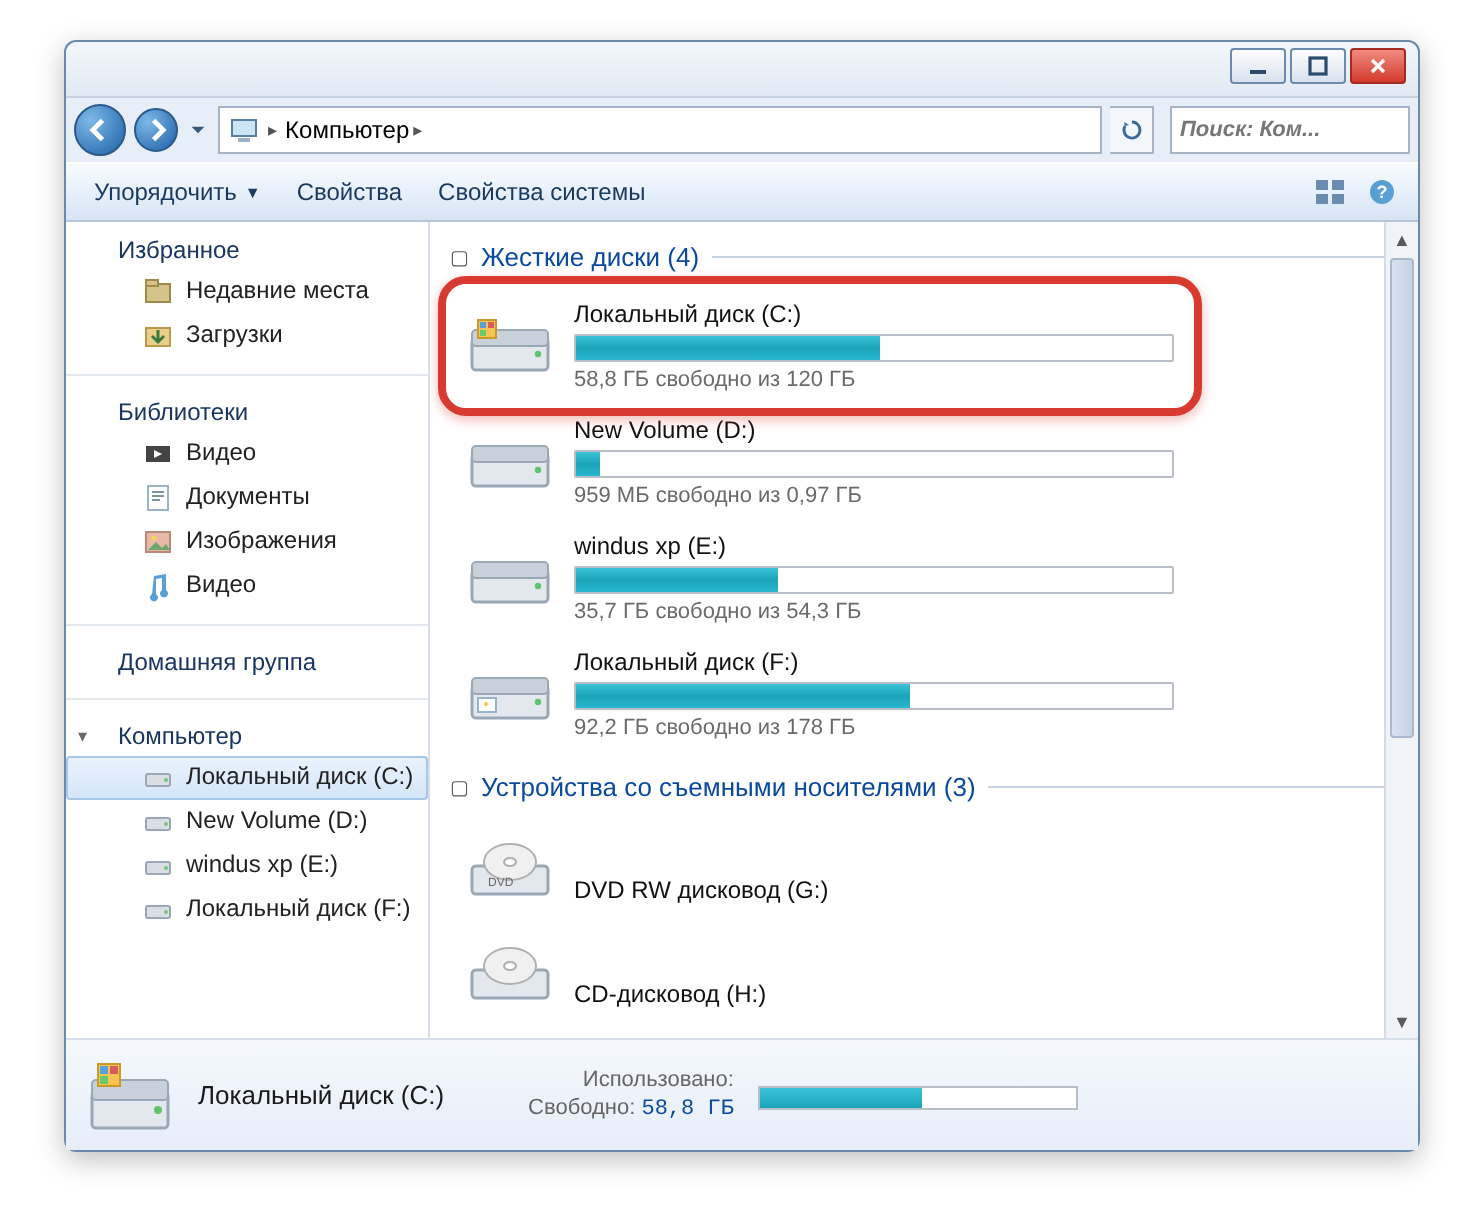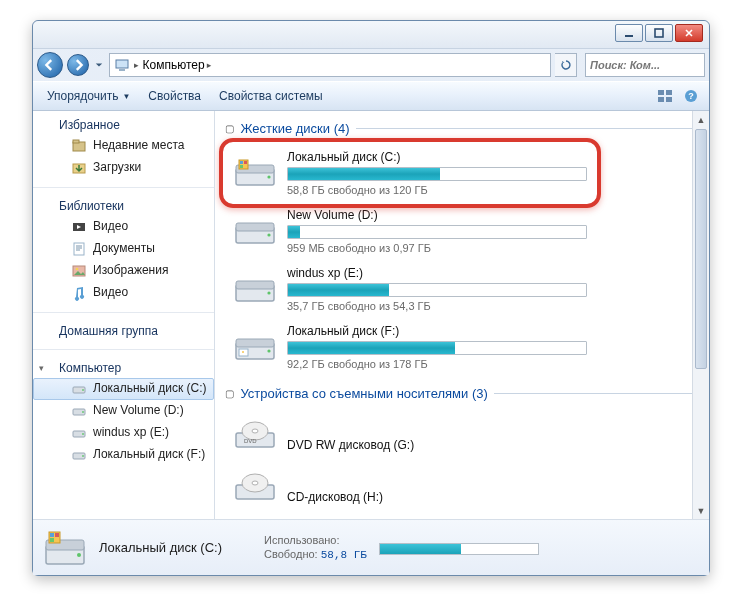--- a/index.html
+++ b/index.html
@@ -432,21 +432,21 @@
           <circle cx="36" cy="29" r="2" fill="#5fc46a"></circle>
           <rect x="6" y="6" width="11" height="11" fill="#f6c453" stroke="#c99a2a"></rect>
           <rect x="7" y="7" width="4" height="4" fill="#5aa0d8"></rect>
           <rect x="12" y="7" width="4" height="4" fill="#d85a5a"></rect>
           <rect x="7" y="12" width="4" height="4" fill="#6ac86a"></rect>
           <rect x="12" y="12" width="4" height="4" fill="#f6c453"></rect>
         </svg></div>
     <div class="dcol">
       <div class="dname">Локальный диск (C:)</div>
     </div>
-    <div class="dcol" style="margin-left:30px;">
+    <div class="dcol" style="margin-left:30px;text-align:right;">
       <div><span class="dlabel">Использовано:</span></div>
       <div><span class="dlabel">Свободно:</span> <span class="dval">58,8 ГБ</span></div>
     </div>
     <div class="dcol">
       <div class="mini-bar">
           <div class="mini-fill" style="width:51%"></div>
         </div>
     </div>
   </div>
 

